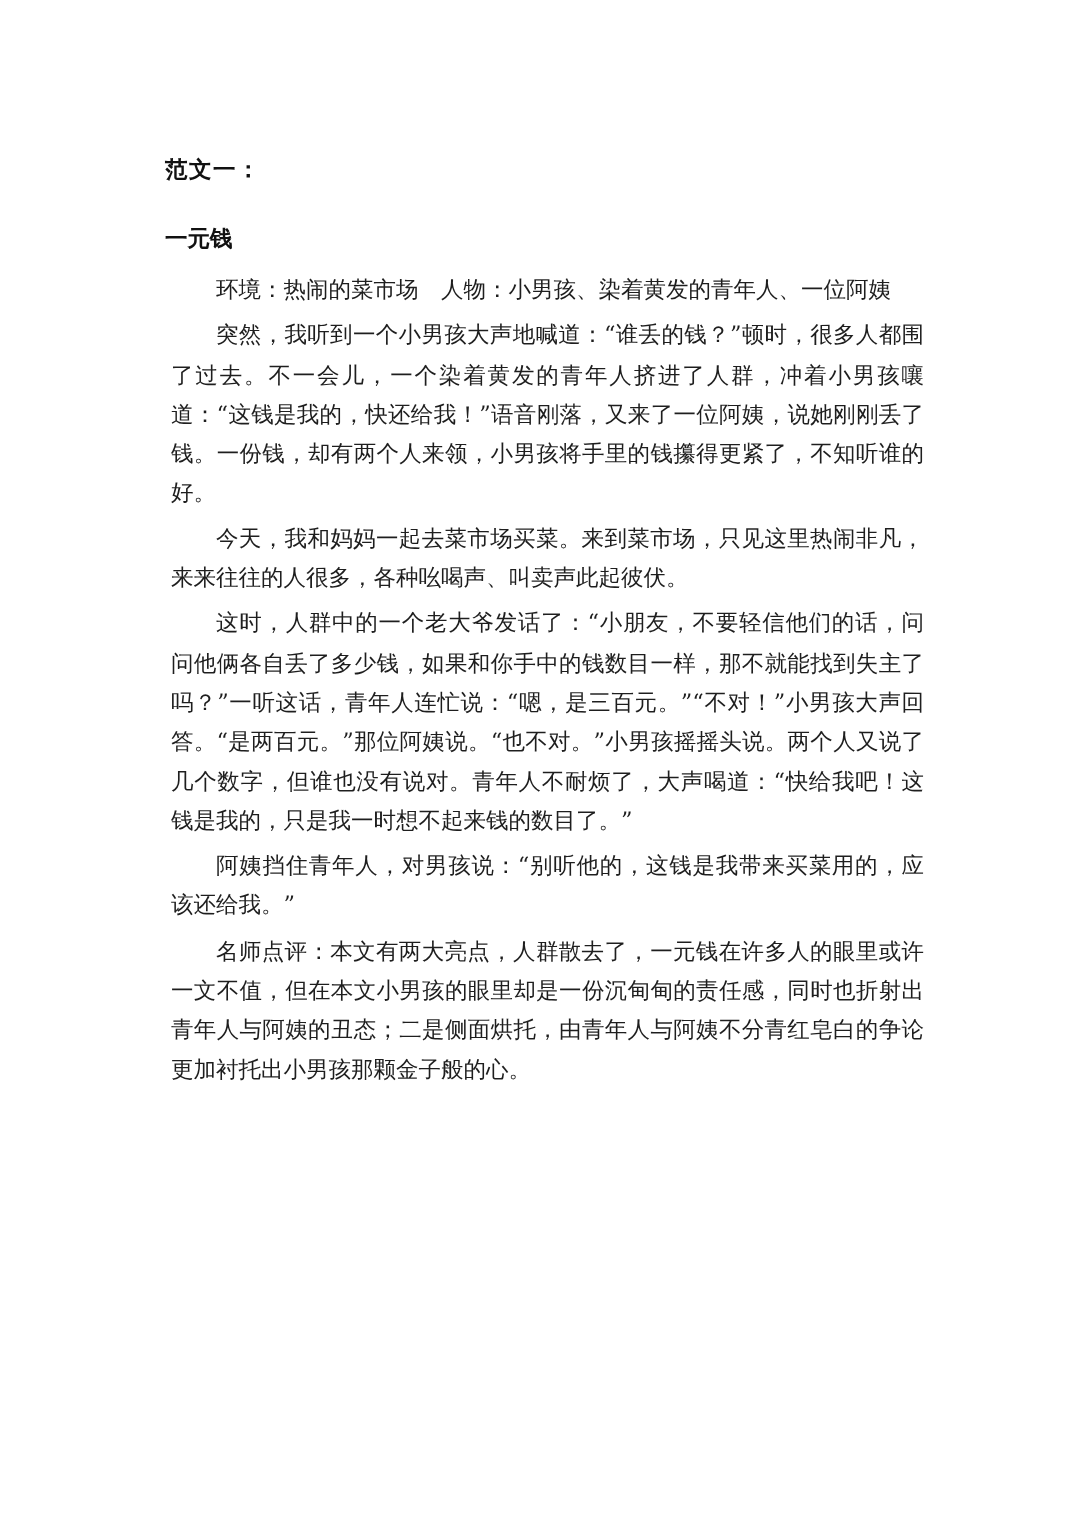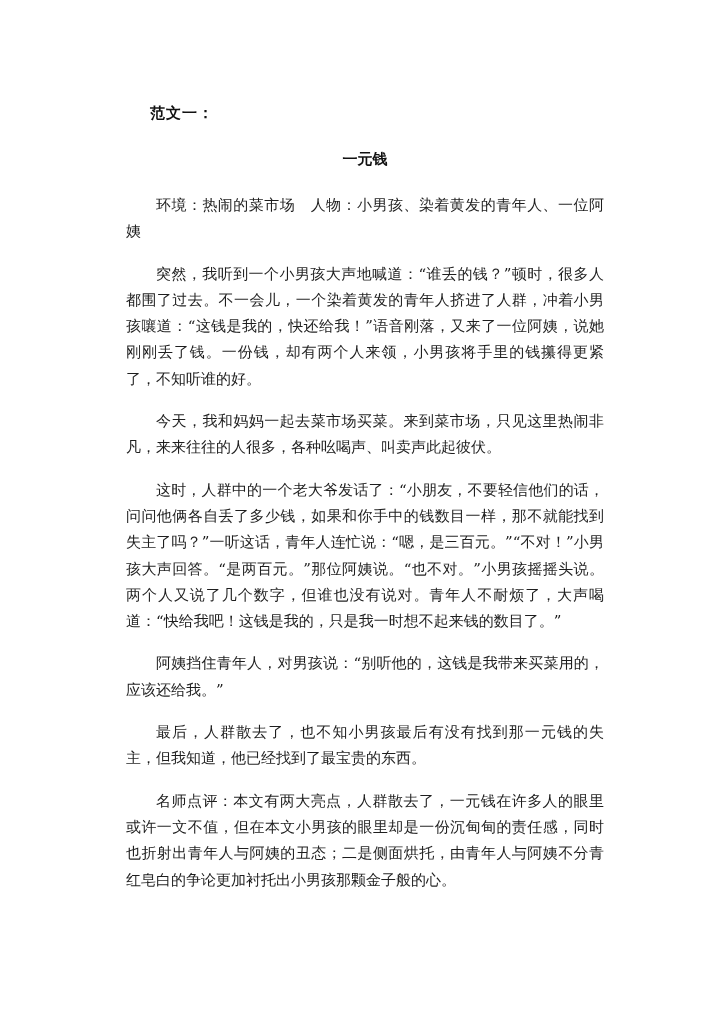--- a/index.html
+++ b/index.html
@@ -1,33 +1,32 @@
 <!DOCTYPE html>
 <html><head>
 <meta charset="utf-8">
 <style>
   html, body { margin: 0; padding: 0; background: #ffffff; }
   body { width: 724px; height: 1024px; position: relative; overflow: hidden;
          font-family: "DejaVu Serif", "Liberation Serif", serif; color: #1e1e1e; }
   .page { position: absolute; left: 110px; top: 0; width: 510px; }
   .label { position: absolute; left: 0; top: 104px; font-family: "DejaVu Sans", "Liberation Sans", sans-serif;
-           font-weight: bold; font-size: 15px; letter-spacing: 1px; color: #111; margin-left: 40px; }
-  .title { position: absolute; left: 0; width: 510px; top: 150px; text-align: center;
+           font-weight: bold; font-size: 15px; letter-spacing: 1px; color: #111; }
+  .title { position: absolute; left: 0; width: 510px; top: 150px; text-align: left;
            font-family: "DejaVu Sans", "Liberation Sans", sans-serif; font-weight: bold; font-size: 15px; color: #111; }
   .body { position: absolute; left: 0; top: 176px; width: 510px; font-size: 15px; line-height: 26.3px; }
-  .para { margin: 16px; text-indent: 30px; text-align: justify; text-justify: inter-ideograph; }
+  .para { margin: 4px; text-indent: 30px; text-align: justify; text-justify: inter-ideograph; }
 </style>
 </head>
 <body>
 
 <div class="page">
   <div class="label">范文一：</div>
   <div class="title">一元钱</div>
   <div class="body">
     <p class="para">环境：热闹的菜市场　人物：小男孩、染着黄发的青年人、一位阿姨</p>
     <p class="para">突然，我听到一个小男孩大声地喊道：“谁丢的钱？”顿时，很多人都围了过去。不一会儿，一个染着黄发的青年人挤进了人群，冲着小男孩嚷道：“这钱是我的，快还给我！”语音刚落，又来了一位阿姨，说她刚刚丢了钱。一份钱，却有两个人来领，小男孩将手里的钱攥得更紧了，不知听谁的好。</p>
     <p class="para">今天，我和妈妈一起去菜市场买菜。来到菜市场，只见这里热闹非凡，来来往往的人很多，各种吆喝声、叫卖声此起彼伏。</p>
     <p class="para">这时，人群中的一个老大爷发话了：“小朋友，不要轻信他们的话，问问他俩各自丢了多少钱，如果和你手中的钱数目一样，那不就能找到失主了吗？”一听这话，青年人连忙说：“嗯，是三百元。”“不对！”小男孩大声回答。“是两百元。”那位阿姨说。“也不对。”小男孩摇摇头说。两个人又说了几个数字，但谁也没有说对。青年人不耐烦了，大声喝道：“快给我吧！这钱是我的，只是我一时想不起来钱的数目了。”</p>
     <p class="para">阿姨挡住青年人，对男孩说：“别听他的，这钱是我带来买菜用的，应该还给我。”</p>
-    <p class="para">最后，人群散去了，也不知小男孩最后有没有找到那一元钱的失主，但我知道，他已经找到了最宝贵的东西。</p>
     <p class="para">名师点评：本文有两大亮点，人群散去了，一元钱在许多人的眼里或许一文不值，但在本文小男孩的眼里却是一份沉甸甸的责任感，同时也折射出青年人与阿姨的丑态；二是侧面烘托，由青年人与阿姨不分青红皂白的争论更加衬托出小男孩那颗金子般的心。</p>
   </div>
 </div>
 
 </body></html>

